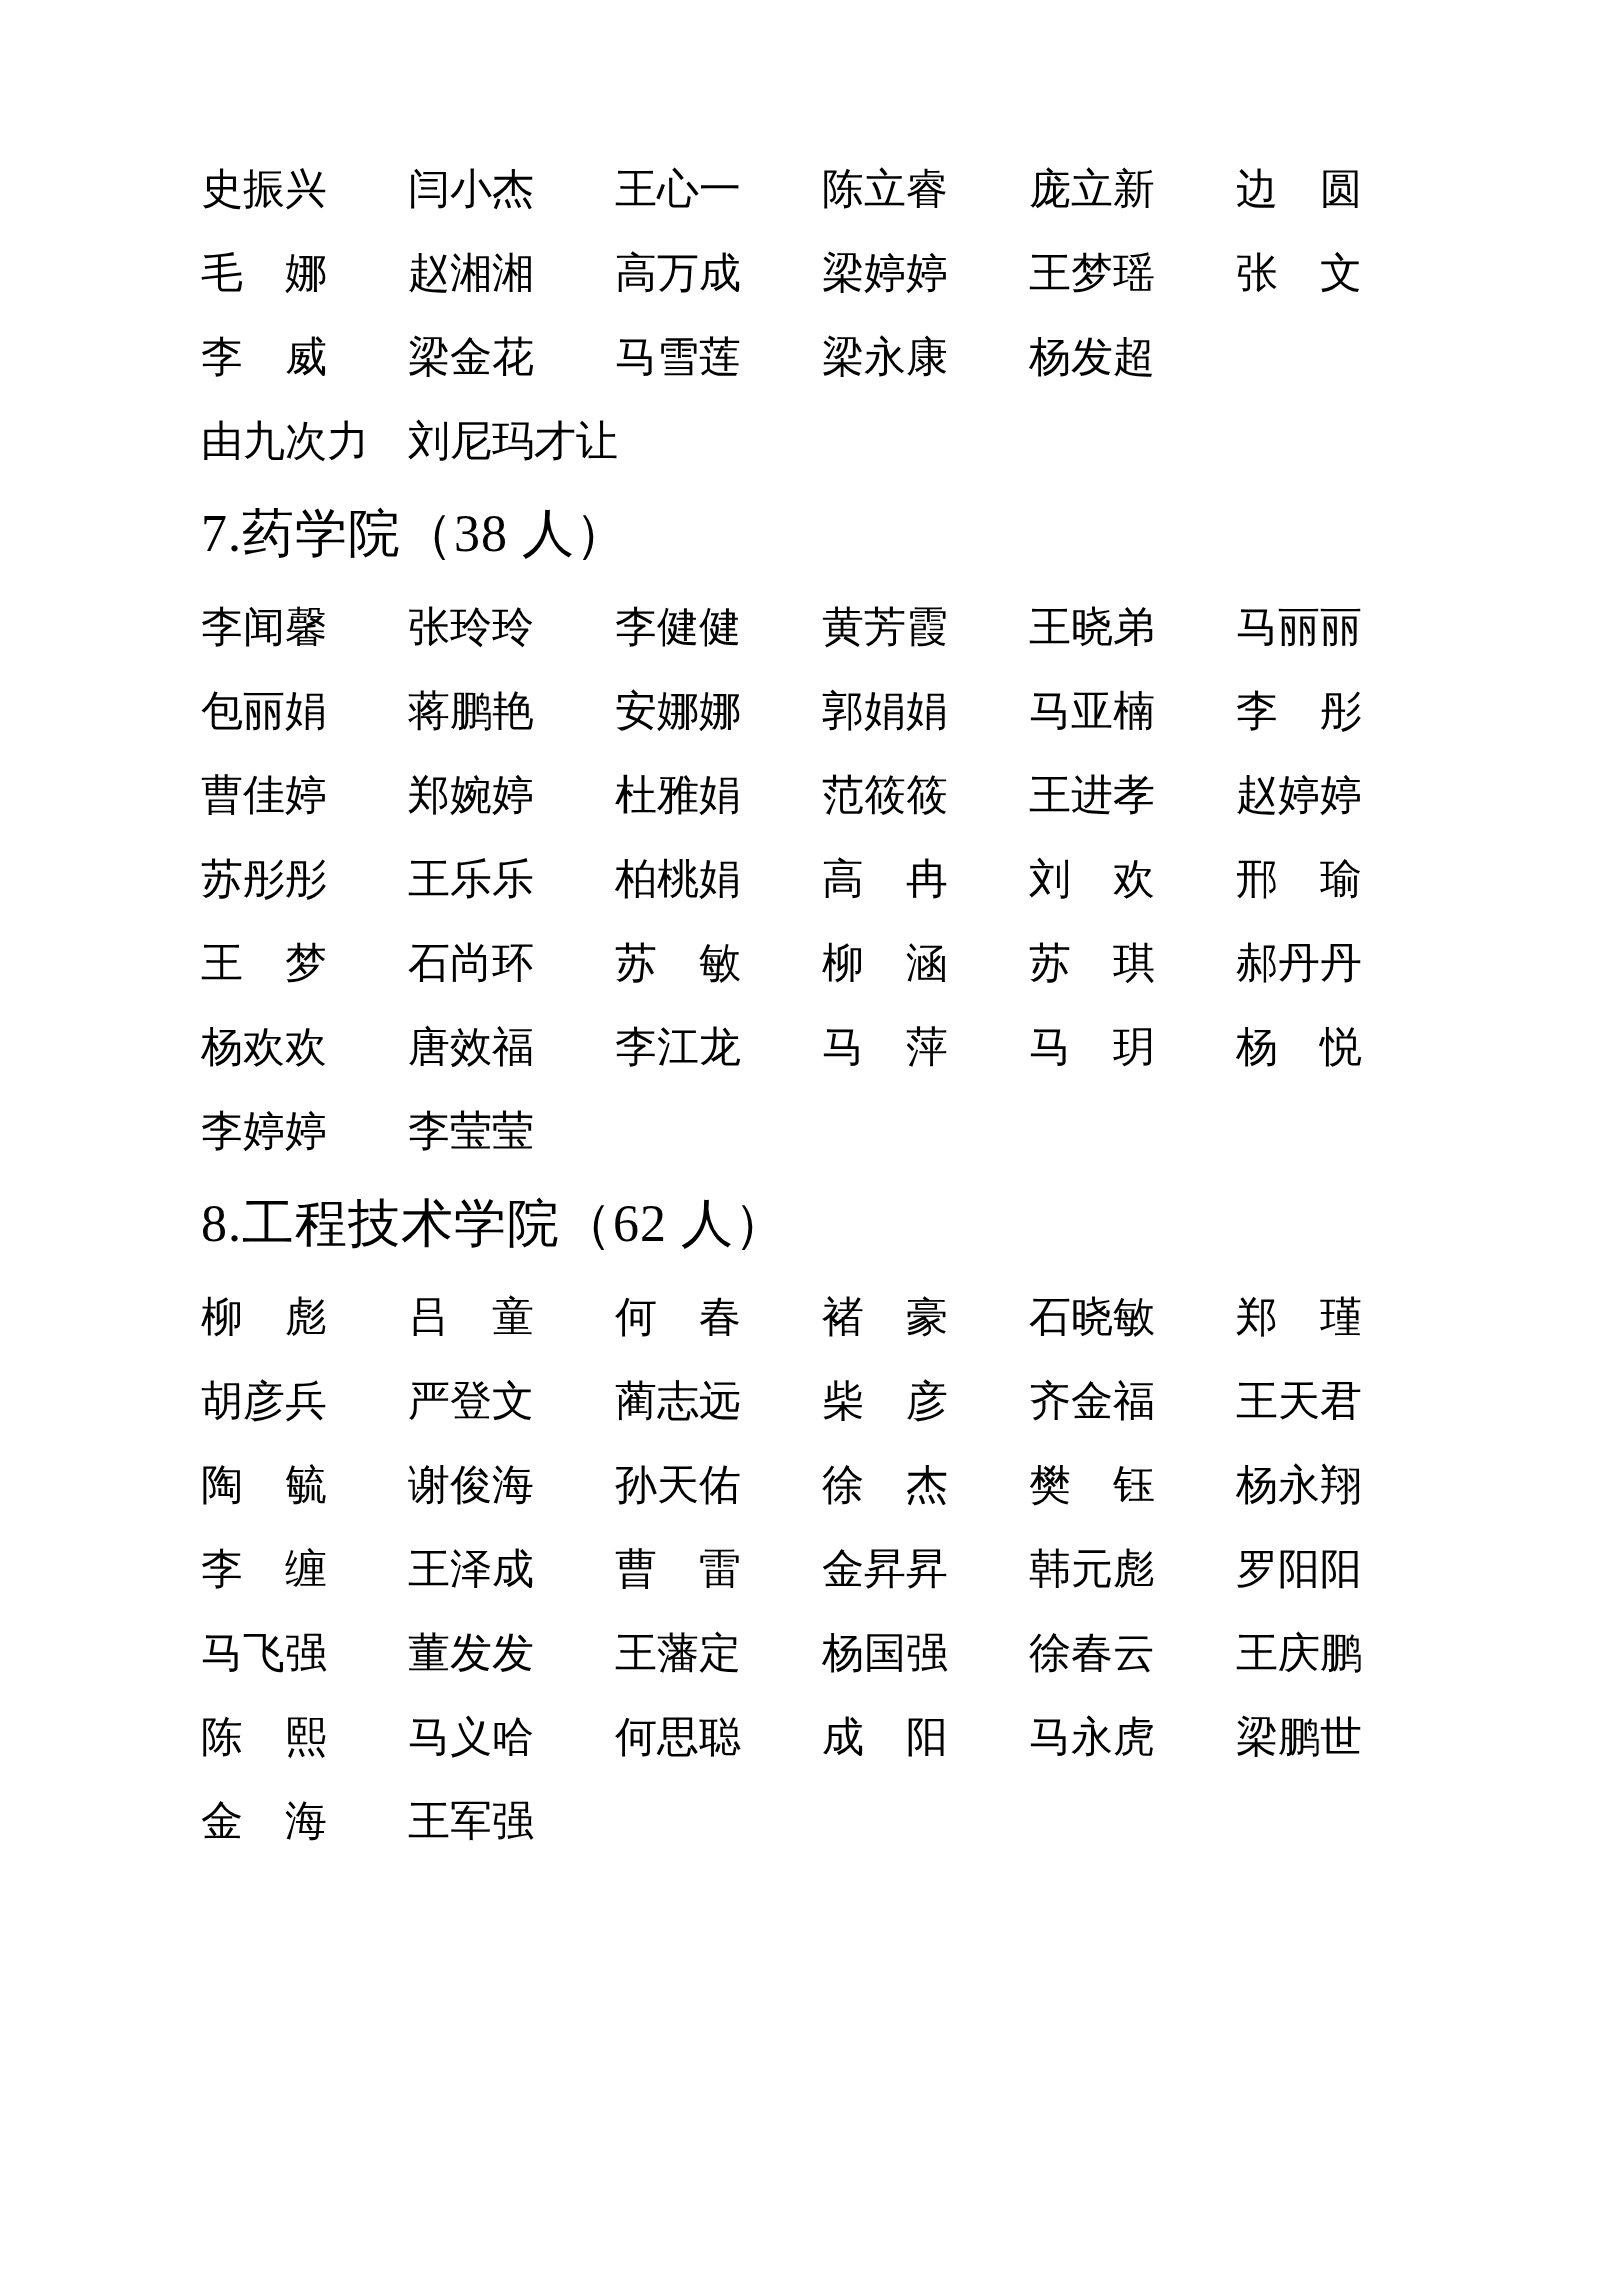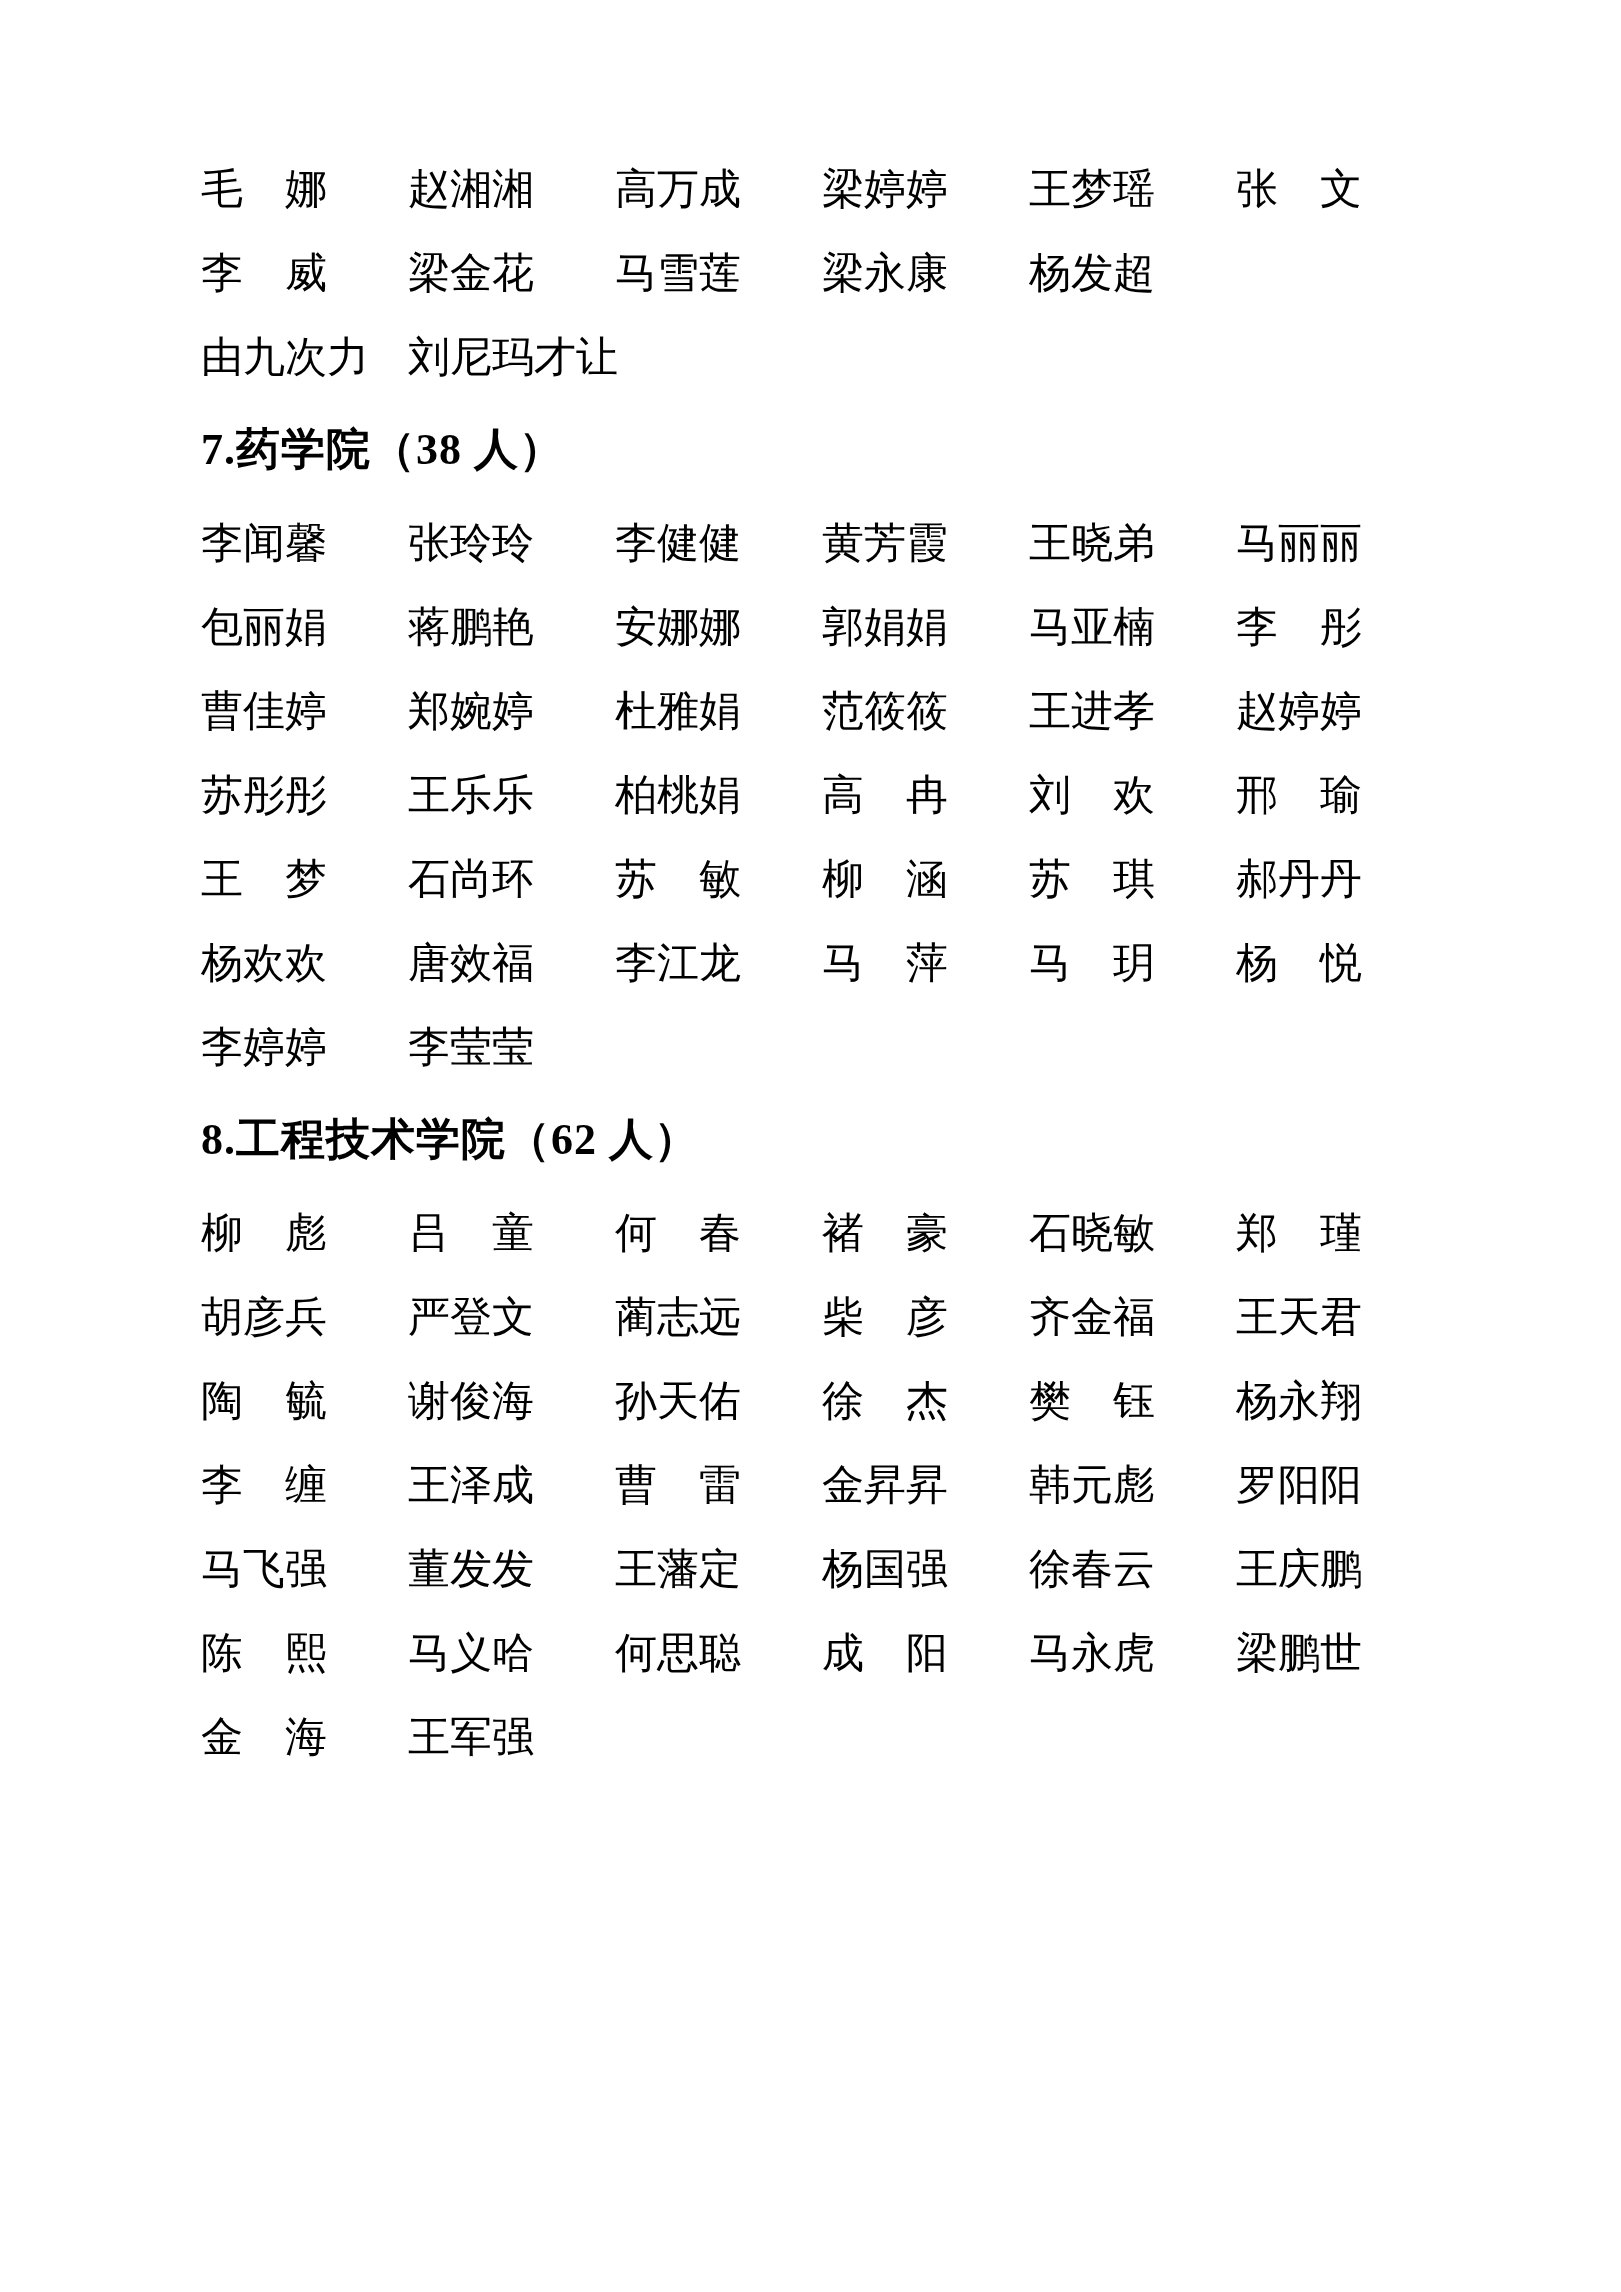--- a/index.html
+++ b/index.html
@@ -26,31 +26,32 @@
     line-height: 1;
     white-space: pre;
   }
   .cell {
     display: inline-block;
   }
   .heading {
     height: 102px;
     display: flex;
     align-items: center;
-    font-size: 44px;
-    font-weight: bold;
+    font-size: 52px;
+    font-weight: normal;
     line-height: 1;
     letter-spacing: 1px;
     white-space: pre;
   }
 </style>
 </head>
 <body>
 
 <main id="list-root">
+    <div class="row"><span class="cell">史振兴</span><span class="cell">闫小杰</span><span class="cell">王心一</span><span class="cell">陈立睿</span><span class="cell">庞立新</span><span class="cell">边　圆</span></div>
     <div class="row"><span class="cell">毛　娜</span><span class="cell">赵湘湘</span><span class="cell">高万成</span><span class="cell">梁婷婷</span><span class="cell">王梦瑶</span><span class="cell">张　文</span></div>
     <div class="row"><span class="cell">李　威</span><span class="cell">梁金花</span><span class="cell">马雪莲</span><span class="cell">梁永康</span><span class="cell">杨发超</span></div>
     <div class="row"><span class="cell">由九次力</span><span class="cell">刘尼玛才让</span></div>
     <div class="heading">7.药学院（38 人）</div>
     <div class="row"><span class="cell">李闻馨</span><span class="cell">张玲玲</span><span class="cell">李健健</span><span class="cell">黄芳霞</span><span class="cell">王晓弟</span><span class="cell">马丽丽</span></div>
     <div class="row"><span class="cell">包丽娟</span><span class="cell">蒋鹏艳</span><span class="cell">安娜娜</span><span class="cell">郭娟娟</span><span class="cell">马亚楠</span><span class="cell">李　彤</span></div>
     <div class="row"><span class="cell">曹佳婷</span><span class="cell">郑婉婷</span><span class="cell">杜雅娟</span><span class="cell">范筱筱</span><span class="cell">王进孝</span><span class="cell">赵婷婷</span></div>
     <div class="row"><span class="cell">苏彤彤</span><span class="cell">王乐乐</span><span class="cell">柏桃娟</span><span class="cell">高　冉</span><span class="cell">刘　欢</span><span class="cell">邢　瑜</span></div>
     <div class="row"><span class="cell">王　梦</span><span class="cell">石尚环</span><span class="cell">苏　敏</span><span class="cell">柳　涵</span><span class="cell">苏　琪</span><span class="cell">郝丹丹</span></div>
     <div class="row"><span class="cell">杨欢欢</span><span class="cell">唐效福</span><span class="cell">李江龙</span><span class="cell">马　萍</span><span class="cell">马　玥</span><span class="cell">杨　悦</span></div>

